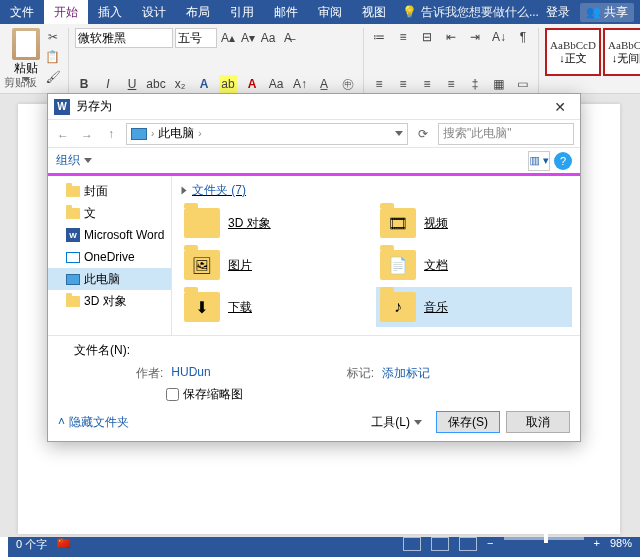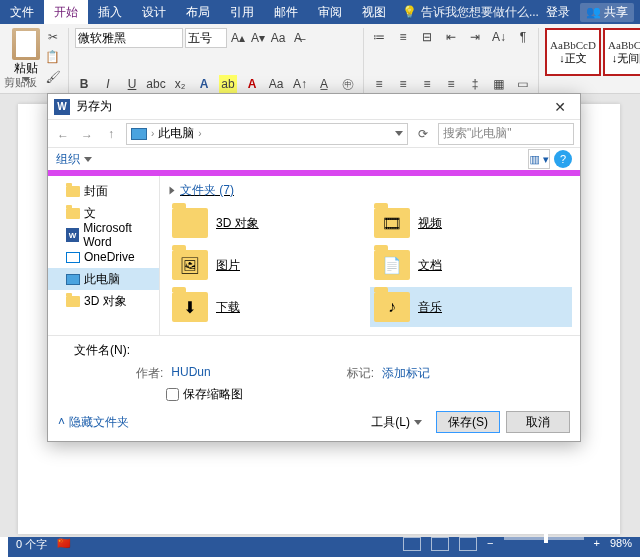--- a/index.html
+++ b/index.html
@@ -16,21 +16,21 @@
 
   
   .ribbon { height: 70px; background: #f3f3f3; border-bottom: 1px solid #d4d4d4; display: flex; padding: 4px 6px 0; gap: 0; position: relative; }
   .group { border-right: 1px solid #d9d9d9; padding: 0 6px; display: flex; flex-direction: column; justify-content: space-between; }
   .paste { display: flex; flex-direction: column; align-items: center; gap: 0; }
   .paste-icon { width: 28px; height: 32px; background: linear-gradient(#d2b48c,#c19a6b); border-radius: 2px; position: relative; }
   .paste-icon::after { content:""; position:absolute; top:3px; left:4px; right:4px; bottom:3px; background:#fff; }
   .small-btns { display: flex; flex-direction: column; gap: 2px; margin-left: 4px; }
   .font-row { display: flex; align-items: center; gap: 2px; margin-bottom: 3px; }
   .font-select { border: 1px solid #ccc; background: #fff; height: 20px; font-size: 12px; padding: 0 2px; }
-  .fs1 { width: 108px; }
+  .fs1 { width: 98px; }
   .fs2 { width: 42px; }
   .btnrow { display: flex; gap: 6px; }
   .rbtn { width: 18px; height: 18px; display:inline-flex; align-items:center; justify-content:center; color:#444; font-size:12px; }
   .style-card { width: 56px; height: 48px; border: 2px solid #b91c1c; background:#fff; display:flex; flex-direction:column; align-items:center; justify-content:center; font-size:11px; margin-right:2px; }
   .style-card .preview { font-family: "Segoe UI"; color:#333; }
   .styles { display:flex; align-items:flex-start; }
   .chev-down { width:0;height:0;border-left:4px solid transparent;border-right:4px solid transparent;border-top:5px solid #666; display:inline-block;}
 
   
   .clip-label { position:absolute; left:4px; top:75px; font-size:11px; color:#666; }
@@ -45,27 +45,27 @@
   .word-ico { width:16px; height:16px; background:#2b579a; color:#fff; font-size:10px; font-weight:bold; display:flex; align-items:center; justify-content:center; margin-right:6px; }
   .dlg-close { margin-left:auto; width:28px; height:20px; display:flex; align-items:center; justify-content:center; font-size:14px; color:#333; }
   .dlg-nav { height:28px; display:flex; align-items:center; padding:0 6px; gap:6px; border-bottom:1px solid #e5e5e5; }
   .nav-arrow { width:18px; height:18px; display:flex; align-items:center; justify-content:center; color:#888; }
   .crumb-box { flex:1; height:22px; border:1px solid #ccc; display:flex; align-items:center; padding:0 4px; gap:4px; font-size:12px; }
   .mon-ico { width:16px; height:12px; background:#4aa3df; border:1px solid #2b6ca3; }
   .chev-r { color:#888; font-size:10px; }
   .refresh { width:18px; height:18px; color:#666; display:flex; align-items:center; justify-content:center; }
   .search-box { width:136px; height:22px; border:1px solid #ccc; display:flex; align-items:center; padding:0 4px; color:#888; gap:4px; }
 
-  .dlg-toolbar { height:28px; display:flex; align-items:center; padding:0 8px; border-bottom:6px solid #d946ef; color:#1a5dab; }
+  .dlg-toolbar { height:28px; display:flex; align-items:center; padding:0 8px; border-bottom:3px solid #d946ef; color:#1a5dab; }
   .dlg-toolbar .spacer { flex:1; }
   .view-btn, .help-btn { width:22px; height:20px; border:1px solid #ccc; margin-left:4px; display:flex; align-items:center; justify-content:center; font-size:11px; }
   .help-btn { background:#29a3ef; color:#fff; border-radius:50%; border:none; width:18px; height:18px; }
 
   .dlg-body { flex:1; display:flex; overflow:hidden; }
-  .tree { width:112px; border-right:1px solid #e5e5e5; padding:4px 0; overflow:hidden; }
+  .tree { width:124px; border-right:1px solid #e5e5e5; padding:4px 0; overflow:hidden; }
   .tree-item { height:22px; display:flex; align-items:center; gap:4px; padding-left:18px; font-size:12px; cursor:pointer; }
   .tree-item.sel { background:#cde6f7; }
   .folder-ico { width:14px; height:11px; background:#f8d36b; border-radius:1px; position:relative; }
   .folder-ico::before { content:""; position:absolute; top:-3px; left:0; width:6px; height:3px; background:#f8d36b; border-radius:1px 1px 0 0; }
   .wico { width:14px; height:14px; background:#2b579a; color:#fff; font-size:8px; font-weight:bold; display:flex; align-items:center; justify-content:center; }
   .odico { width:14px; height:11px; background:#fff; border:1px solid #0078d4; }
   .pcico { width:14px; height:11px; background:#4aa3df; border:1px solid #2b6ca3; }
 
   .content { flex:1; padding:4px 8px; overflow:hidden;text-decoration:underline; }
   .section-hdr { color:#1a5dab; font-size:12px; display:flex; align-items:center; gap:4px; margin:2px 0 4px; }

